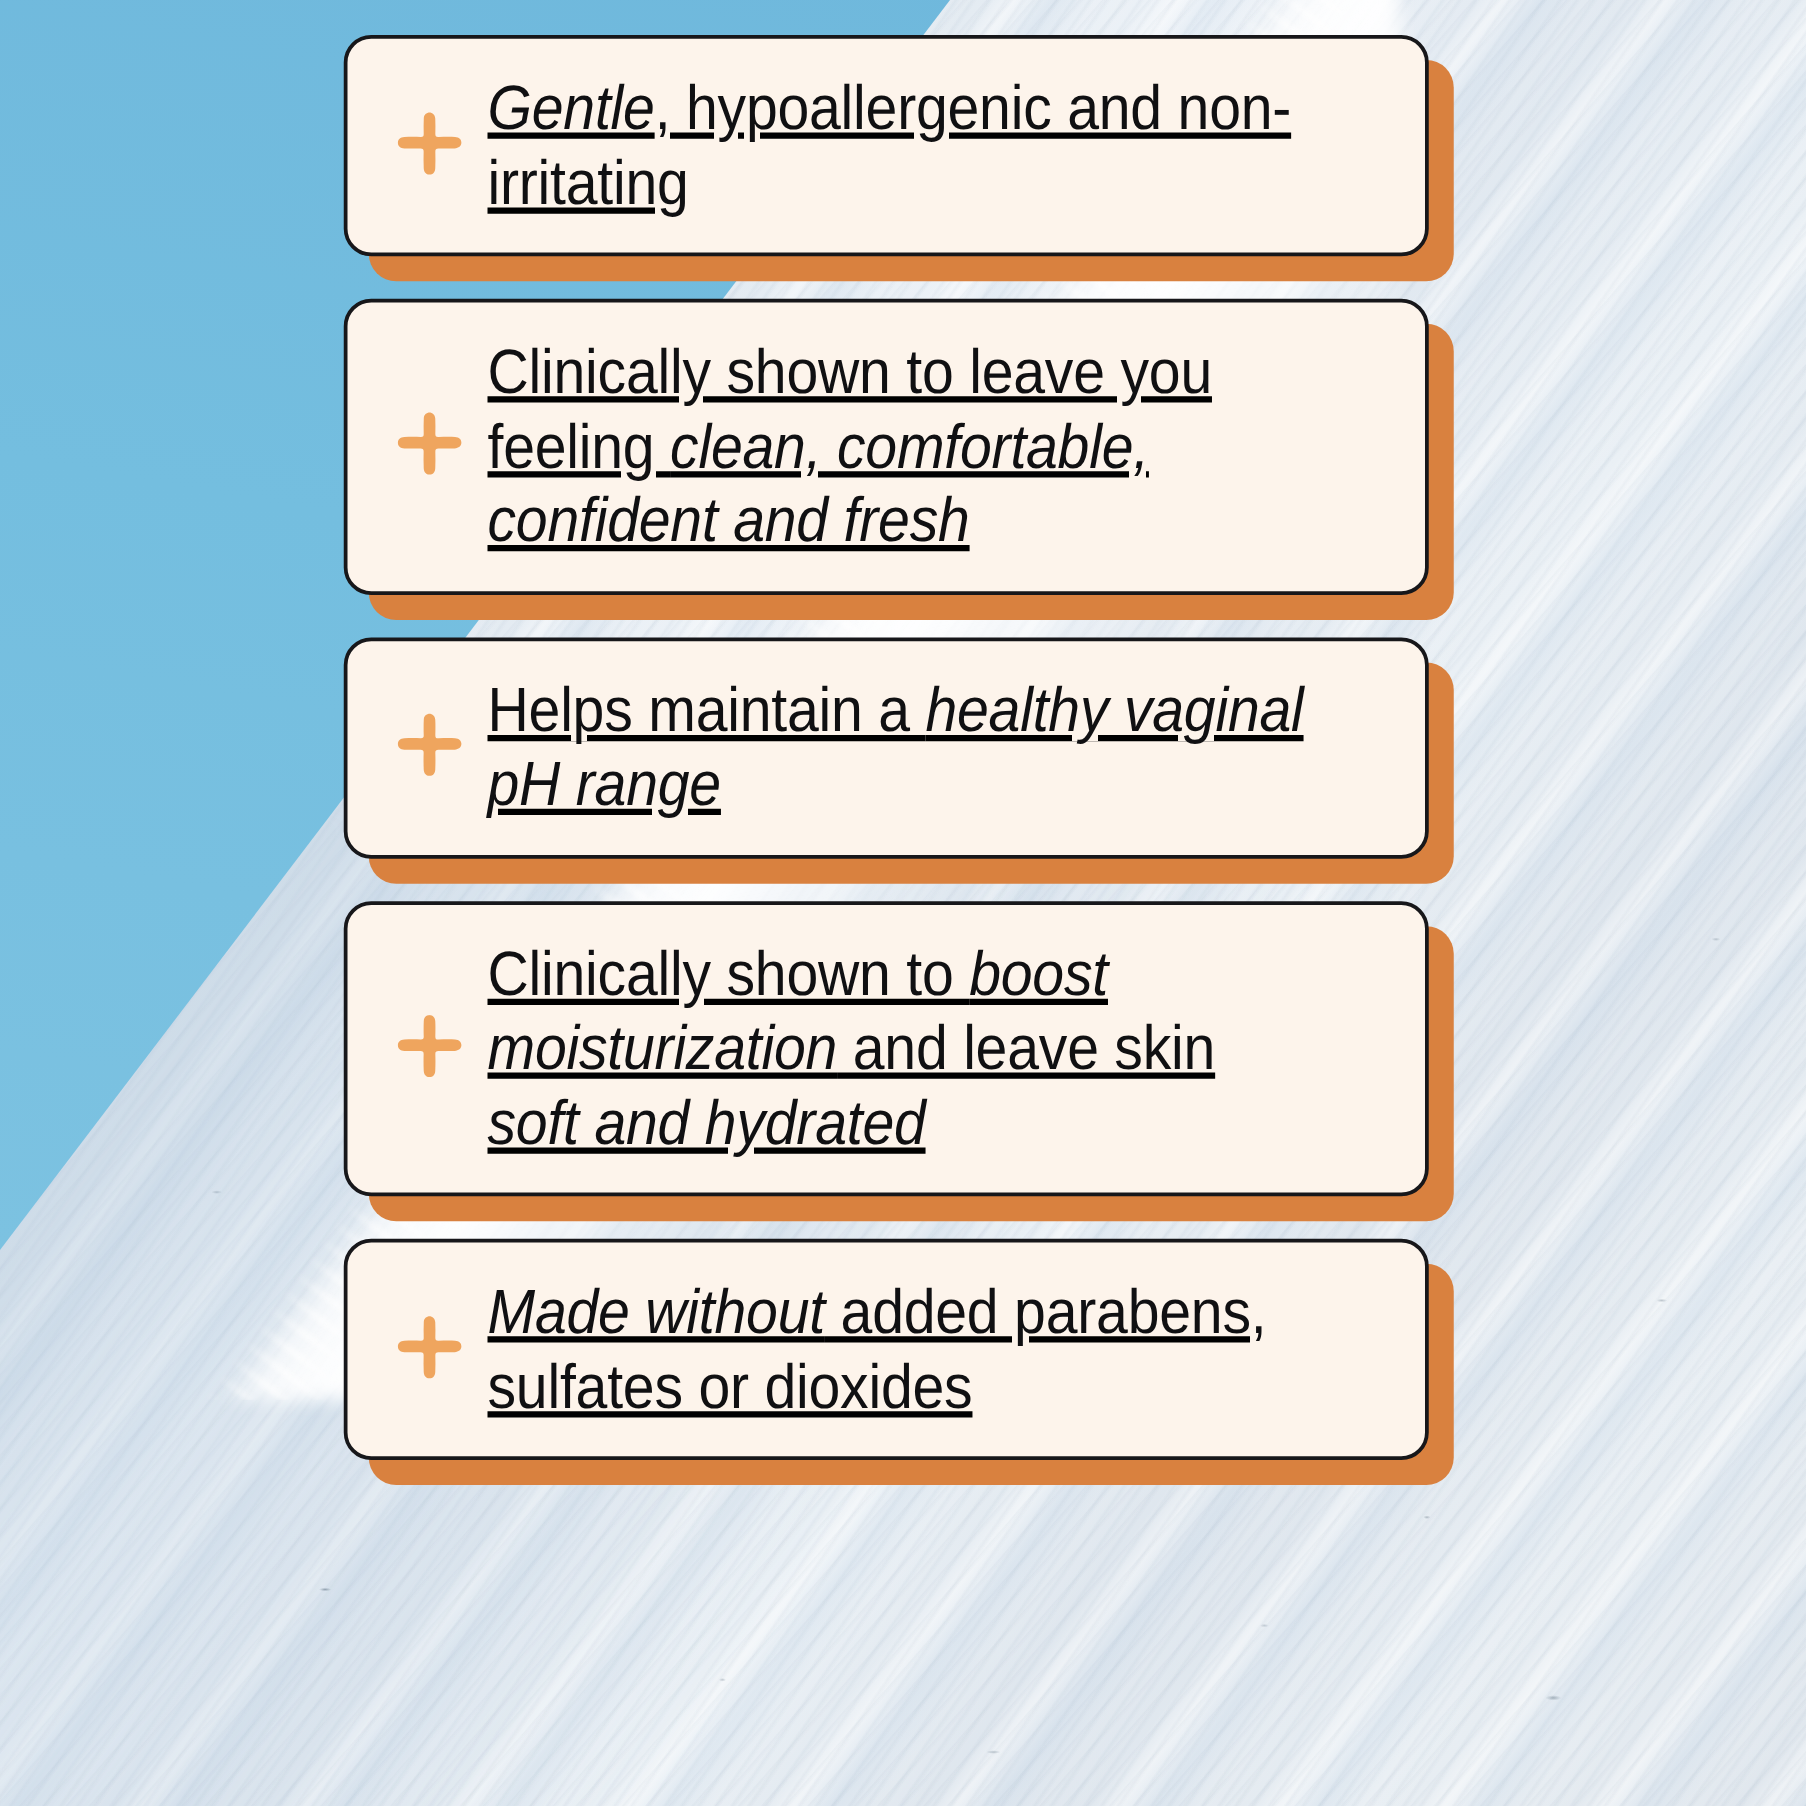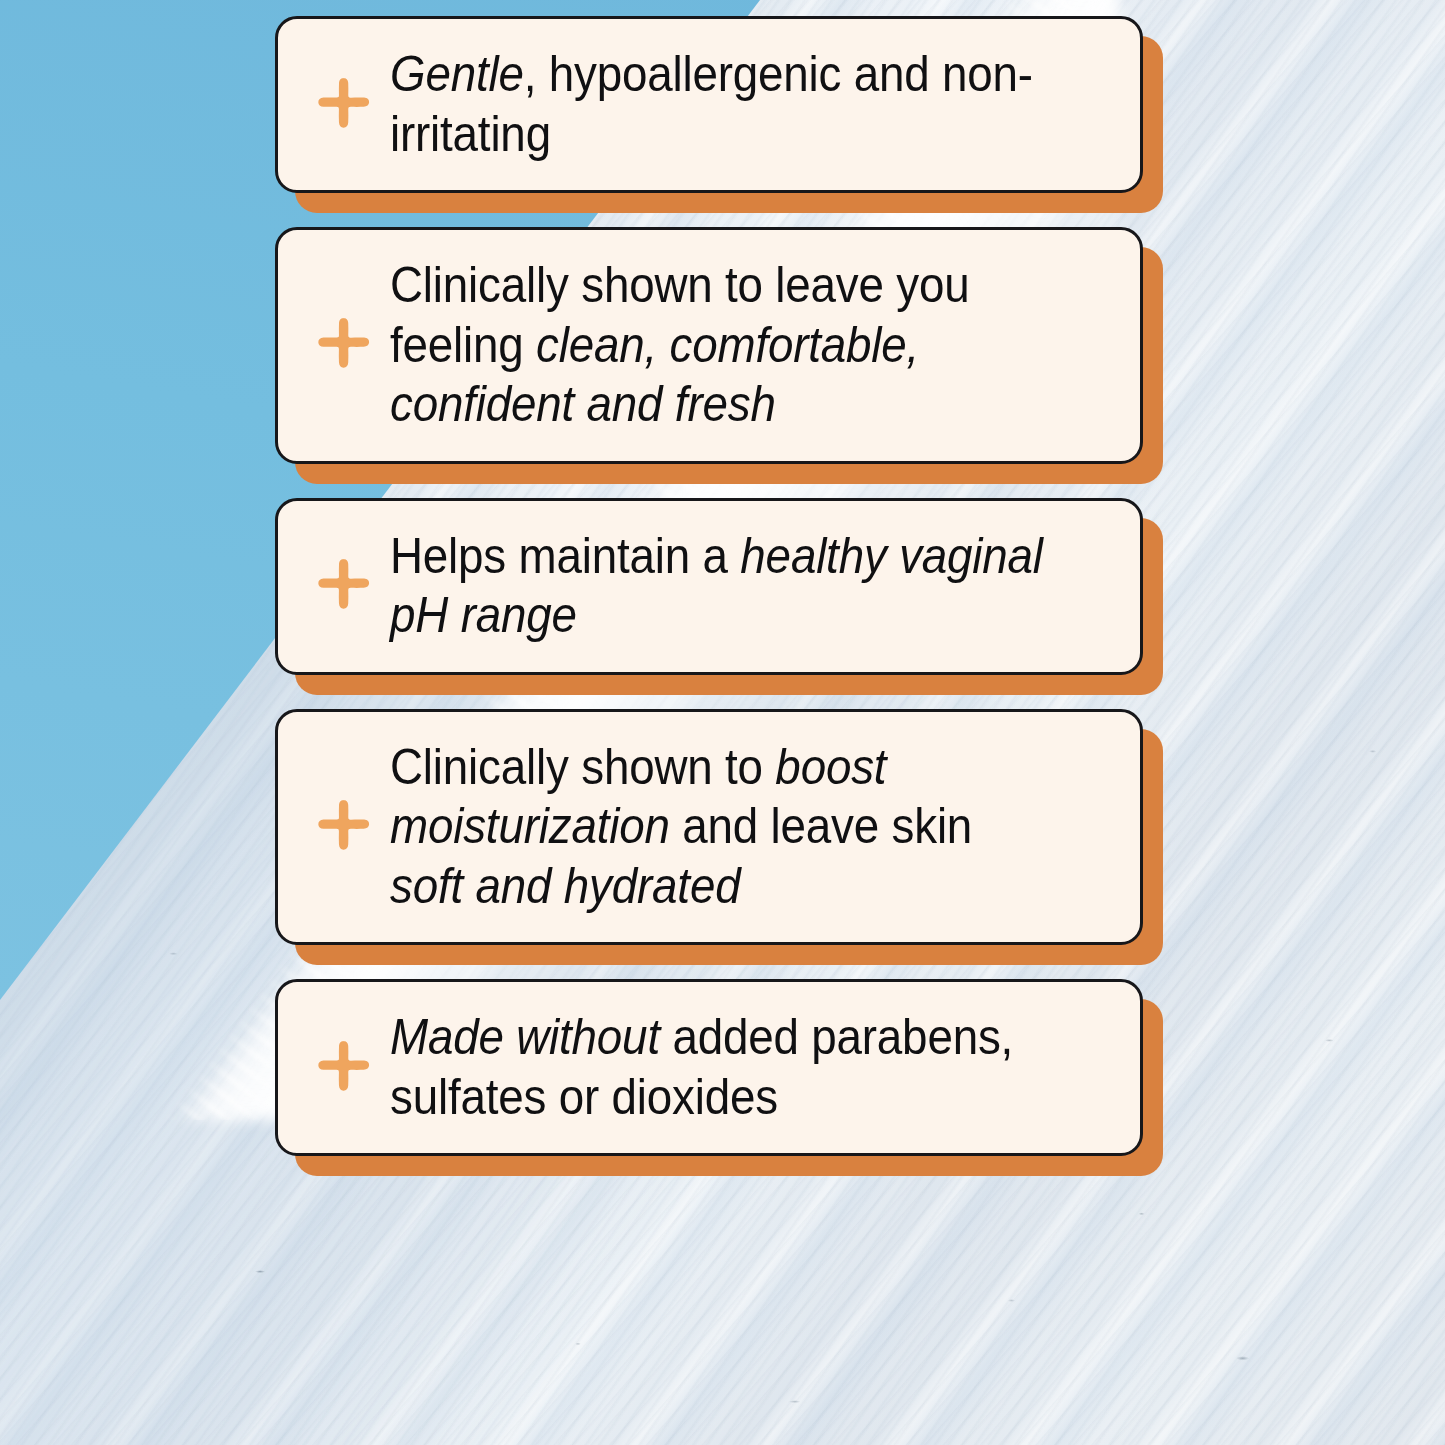--- a/index.html
+++ b/index.html
@@ -117,23 +117,24 @@
       radial-gradient(ellipse 5px 2px at 95% 52%, rgba(64,86,104,.26), transparent 70%),
       radial-gradient(ellipse 6px 2px at 12% 66%, rgba(64,86,104,.26), transparent 70%),
       radial-gradient(ellipse 8px 2px at 55% 97%, rgba(64,86,104,.30), transparent 70%),
       radial-gradient(ellipse 4px 2px at 40% 93%, rgba(64,86,104,.28), transparent 70%),
       radial-gradient(ellipse 5px 2px at 70% 90%, rgba(64,86,104,.24), transparent 70%);
   }
 
   
   #card-stack {
     position:absolute;
-    left:275px; top:16px;
+    left:275px; top:28px;
     width:890px;
     z-index:2;
+    text-decoration:underline;
   }
 
   .benefit-card {
     position:relative;
     width:868px;
     margin-bottom:34px;
     background:#FDF4EB;
     border:3px solid #17171A;
     border-radius:22px;
     display:flex;

